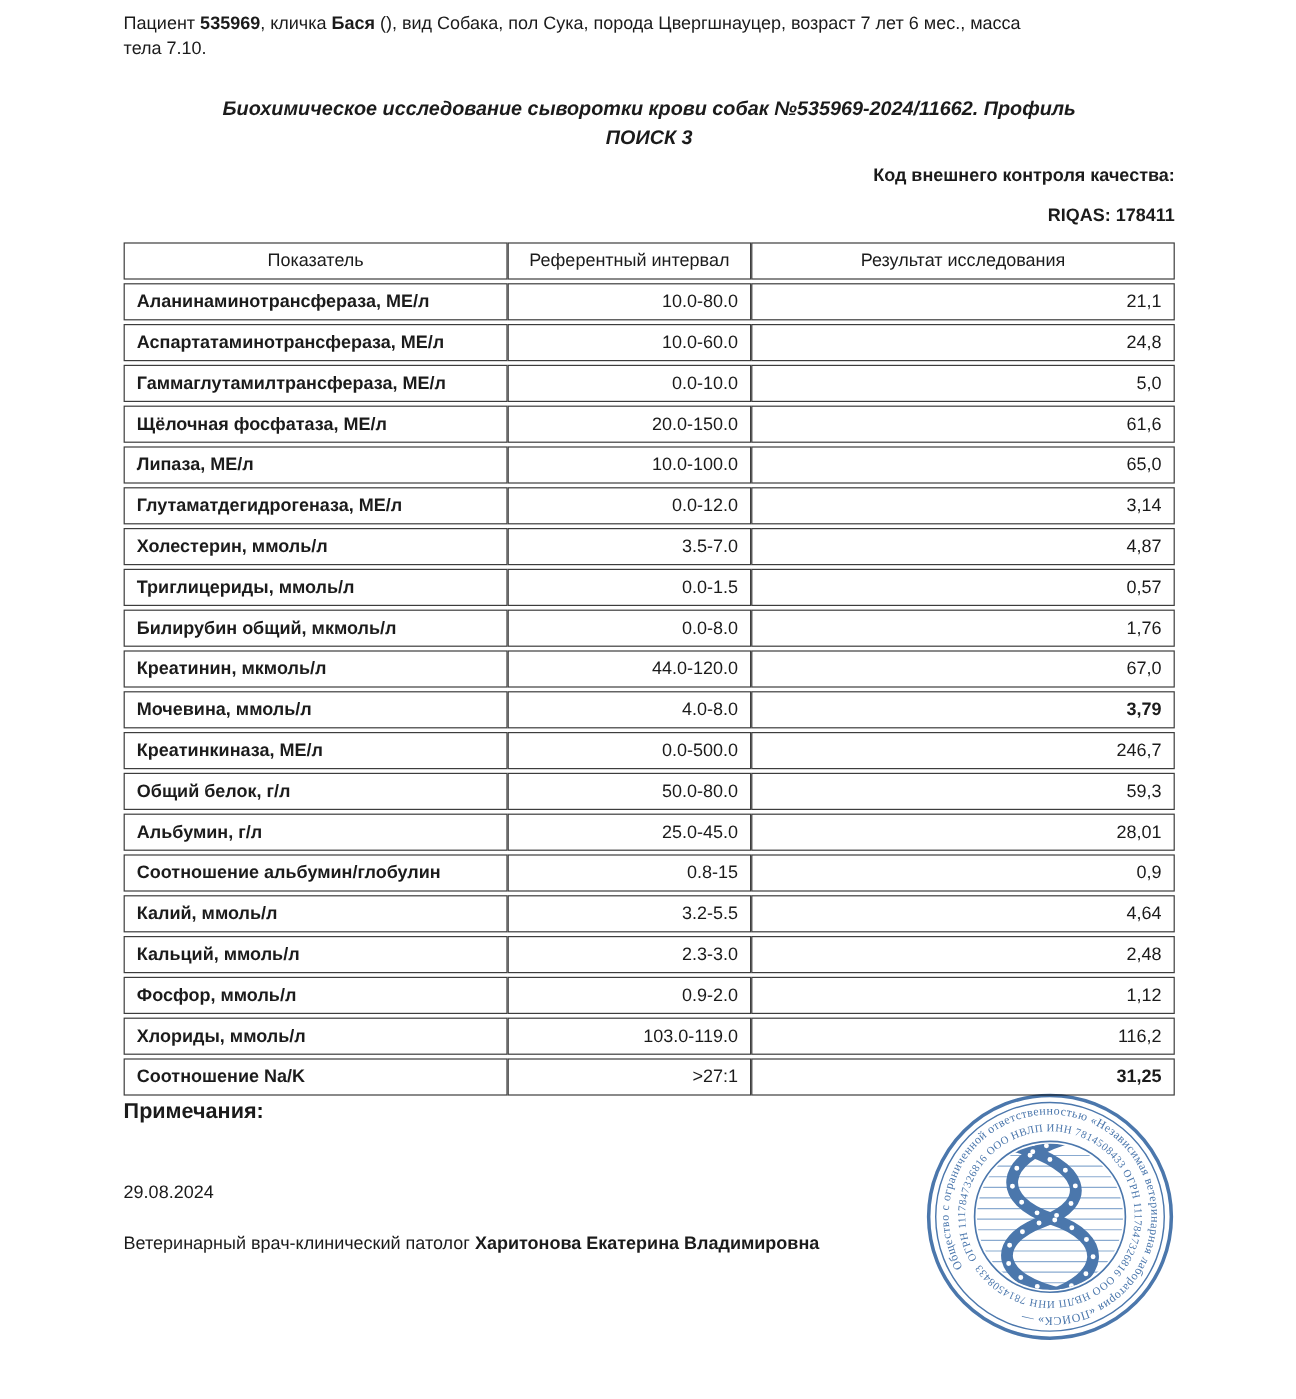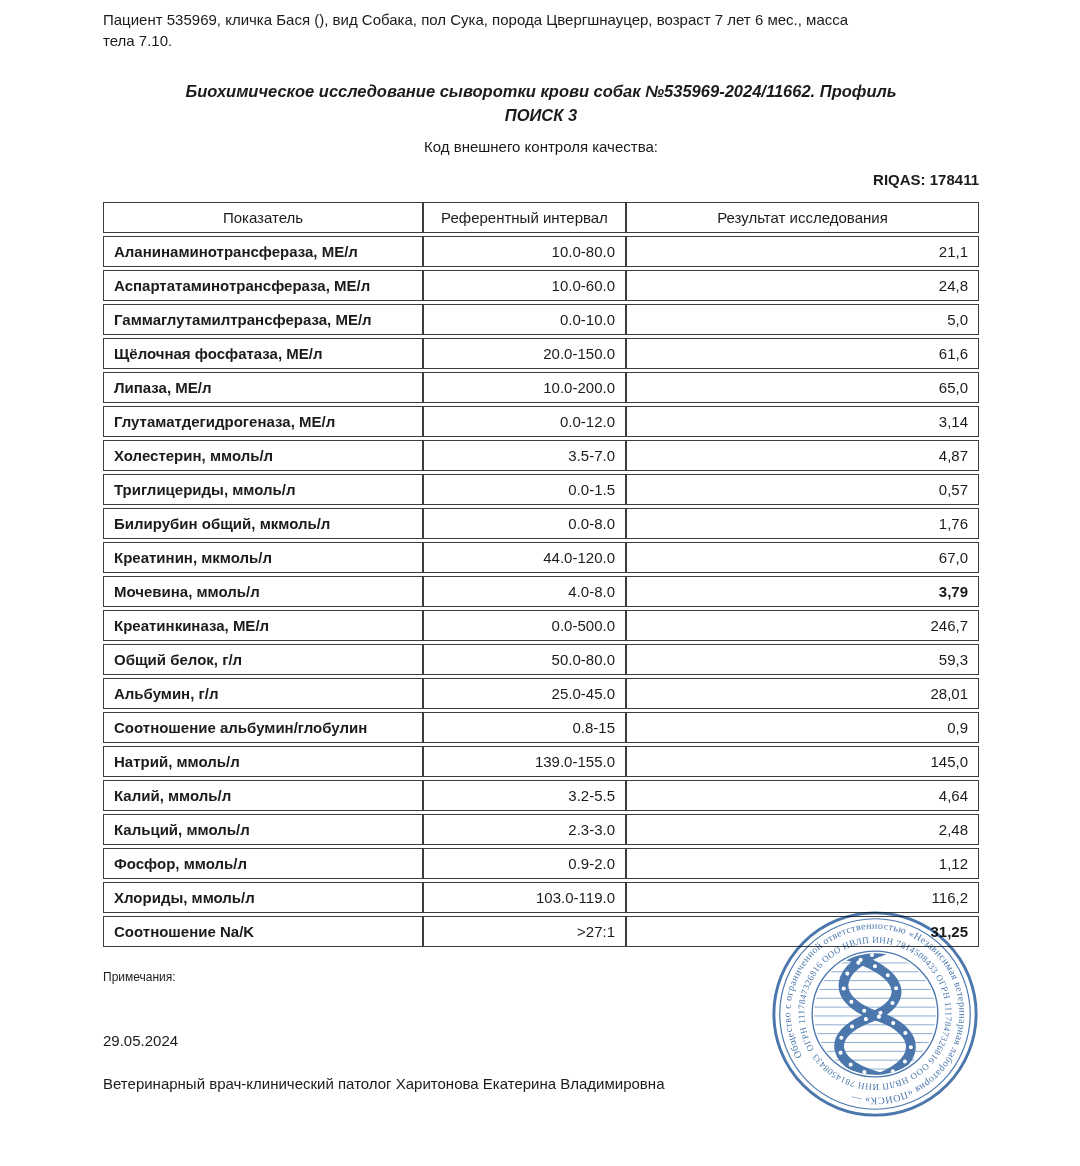--- a/index.html
+++ b/index.html
@@ -17,34 +17,34 @@
     left: 103px;
     top: 0;
     width: 876px;
   }
   .patient-line {
     margin-top: 9px;
     font-size: 15px;
     line-height: 21px;
     white-space: pre-wrap;
   }
-  .b { font-weight: normal; }
+  .b { font-weight: bold; }
   .report-title {
     margin-top: 28px;
     text-align: center;
     font-size: 16.5px;
     font-weight: bold;
     line-height: 24px;
     font-style: italic;
   }
   .qc-label {
     margin-top: 11px;
-    text-align: center;
-    font-size: 15px;
-    font-weight: normal;
+    text-align: right;
+    font-size: 15px;
+    font-weight: bold;
   }
   .qc-code {
     margin-top: 16px;
     text-align: right;
     font-size: 15px;
     font-weight: bold;
   }
   table.results {
     margin-top: 11px;
     border-collapse: separate;
@@ -63,23 +63,22 @@
   }
   table.results th {
     font-weight: normal;
     text-align: center;
   }
   td.name-cell  { font-weight: bold; text-align: left; padding-left: 12px; }
   td.range-cell { text-align: right; }
   td.result-cell{ text-align: right; }
   td.result-cell.bold { font-weight: bold; }
   .notes-label {
-    margin-top: 20px;
-    font-size: 12px;
-    font-weight: normal;
+    font-size: 18px;
+    font-weight: bold;
   }
   .report-date {
     margin-top: 48px;
     font-size: 15px;
   }
   .doctor-line {
     margin-top: 26px;
     font-size: 15px;
     white-space: pre-wrap;
   }
@@ -142,21 +141,21 @@
             <td class="range-cell">0.0-10.0</td>
             <td class="result-cell">5,0</td>
           </tr>
           <tr>
             <td class="name-cell">Щёлочная фосфатаза, МЕ/л</td>
             <td class="range-cell">20.0-150.0</td>
             <td class="result-cell">61,6</td>
           </tr>
           <tr>
             <td class="name-cell">Липаза, МЕ/л</td>
-            <td class="range-cell">10.0-200.0</td>
+            <td class="range-cell">10.0-100.0</td>
             <td class="result-cell">65,0</td>
           </tr>
           <tr>
             <td class="name-cell">Глутаматдегидрогеназа, МЕ/л</td>
             <td class="range-cell">0.0-12.0</td>
             <td class="result-cell">3,14</td>
           </tr>
           <tr>
             <td class="name-cell">Холестерин, ммоль/л</td>
             <td class="range-cell">3.5-7.0</td>
@@ -196,25 +195,20 @@
             <td class="name-cell">Альбумин, г/л</td>
             <td class="range-cell">25.0-45.0</td>
             <td class="result-cell">28,01</td>
           </tr>
           <tr>
             <td class="name-cell">Соотношение альбумин/глобулин</td>
             <td class="range-cell">0.8-15</td>
             <td class="result-cell">0,9</td>
           </tr>
           <tr>
-            <td class="name-cell">Натрий, ммоль/л</td>
-            <td class="range-cell">139.0-155.0</td>
-            <td class="result-cell">145,0</td>
-          </tr>
-          <tr>
             <td class="name-cell">Калий, ммоль/л</td>
             <td class="range-cell">3.2-5.5</td>
             <td class="result-cell">4,64</td>
           </tr>
           <tr>
             <td class="name-cell">Кальций, ммоль/л</td>
             <td class="range-cell">2.3-3.0</td>
             <td class="result-cell">2,48</td>
           </tr>
           <tr>
@@ -229,21 +223,21 @@
           </tr>
           <tr>
             <td class="name-cell">Соотношение Na/K</td>
             <td class="range-cell">&gt;27:1</td>
             <td class="result-cell bold">31,25</td>
           </tr>
         </tbody>
     </table>
 
     <div class="notes-label">Примечания:</div>
-    <div class="report-date">29.05.2024</div>
+    <div class="report-date">29.08.2024</div>
     <div class="doctor-line"><span>Ветеринарный врач-клинический патолог </span><span class="b">Харитонова Екатерина Владимировна</span></div>
   </div>
 
   <svg class="stamp" viewBox="0 0 220 220" xmlns="http://www.w3.org/2000/svg">
     <defs>
       <path id="outerTextPath" d="M 36,153 A 86,86 0 1,1 184,153 A 86,86 0 0,1 36,153" fill="none"></path>
       <path id="innerTextPath" d="M 48,146 A 72,72 0 1,1 172,146 A 72,72 0 0,1 48,146" fill="none"></path>
       <clipPath id="innerClip">
           <circle cx="110" cy="110" r="62"></circle>
         </clipPath>

